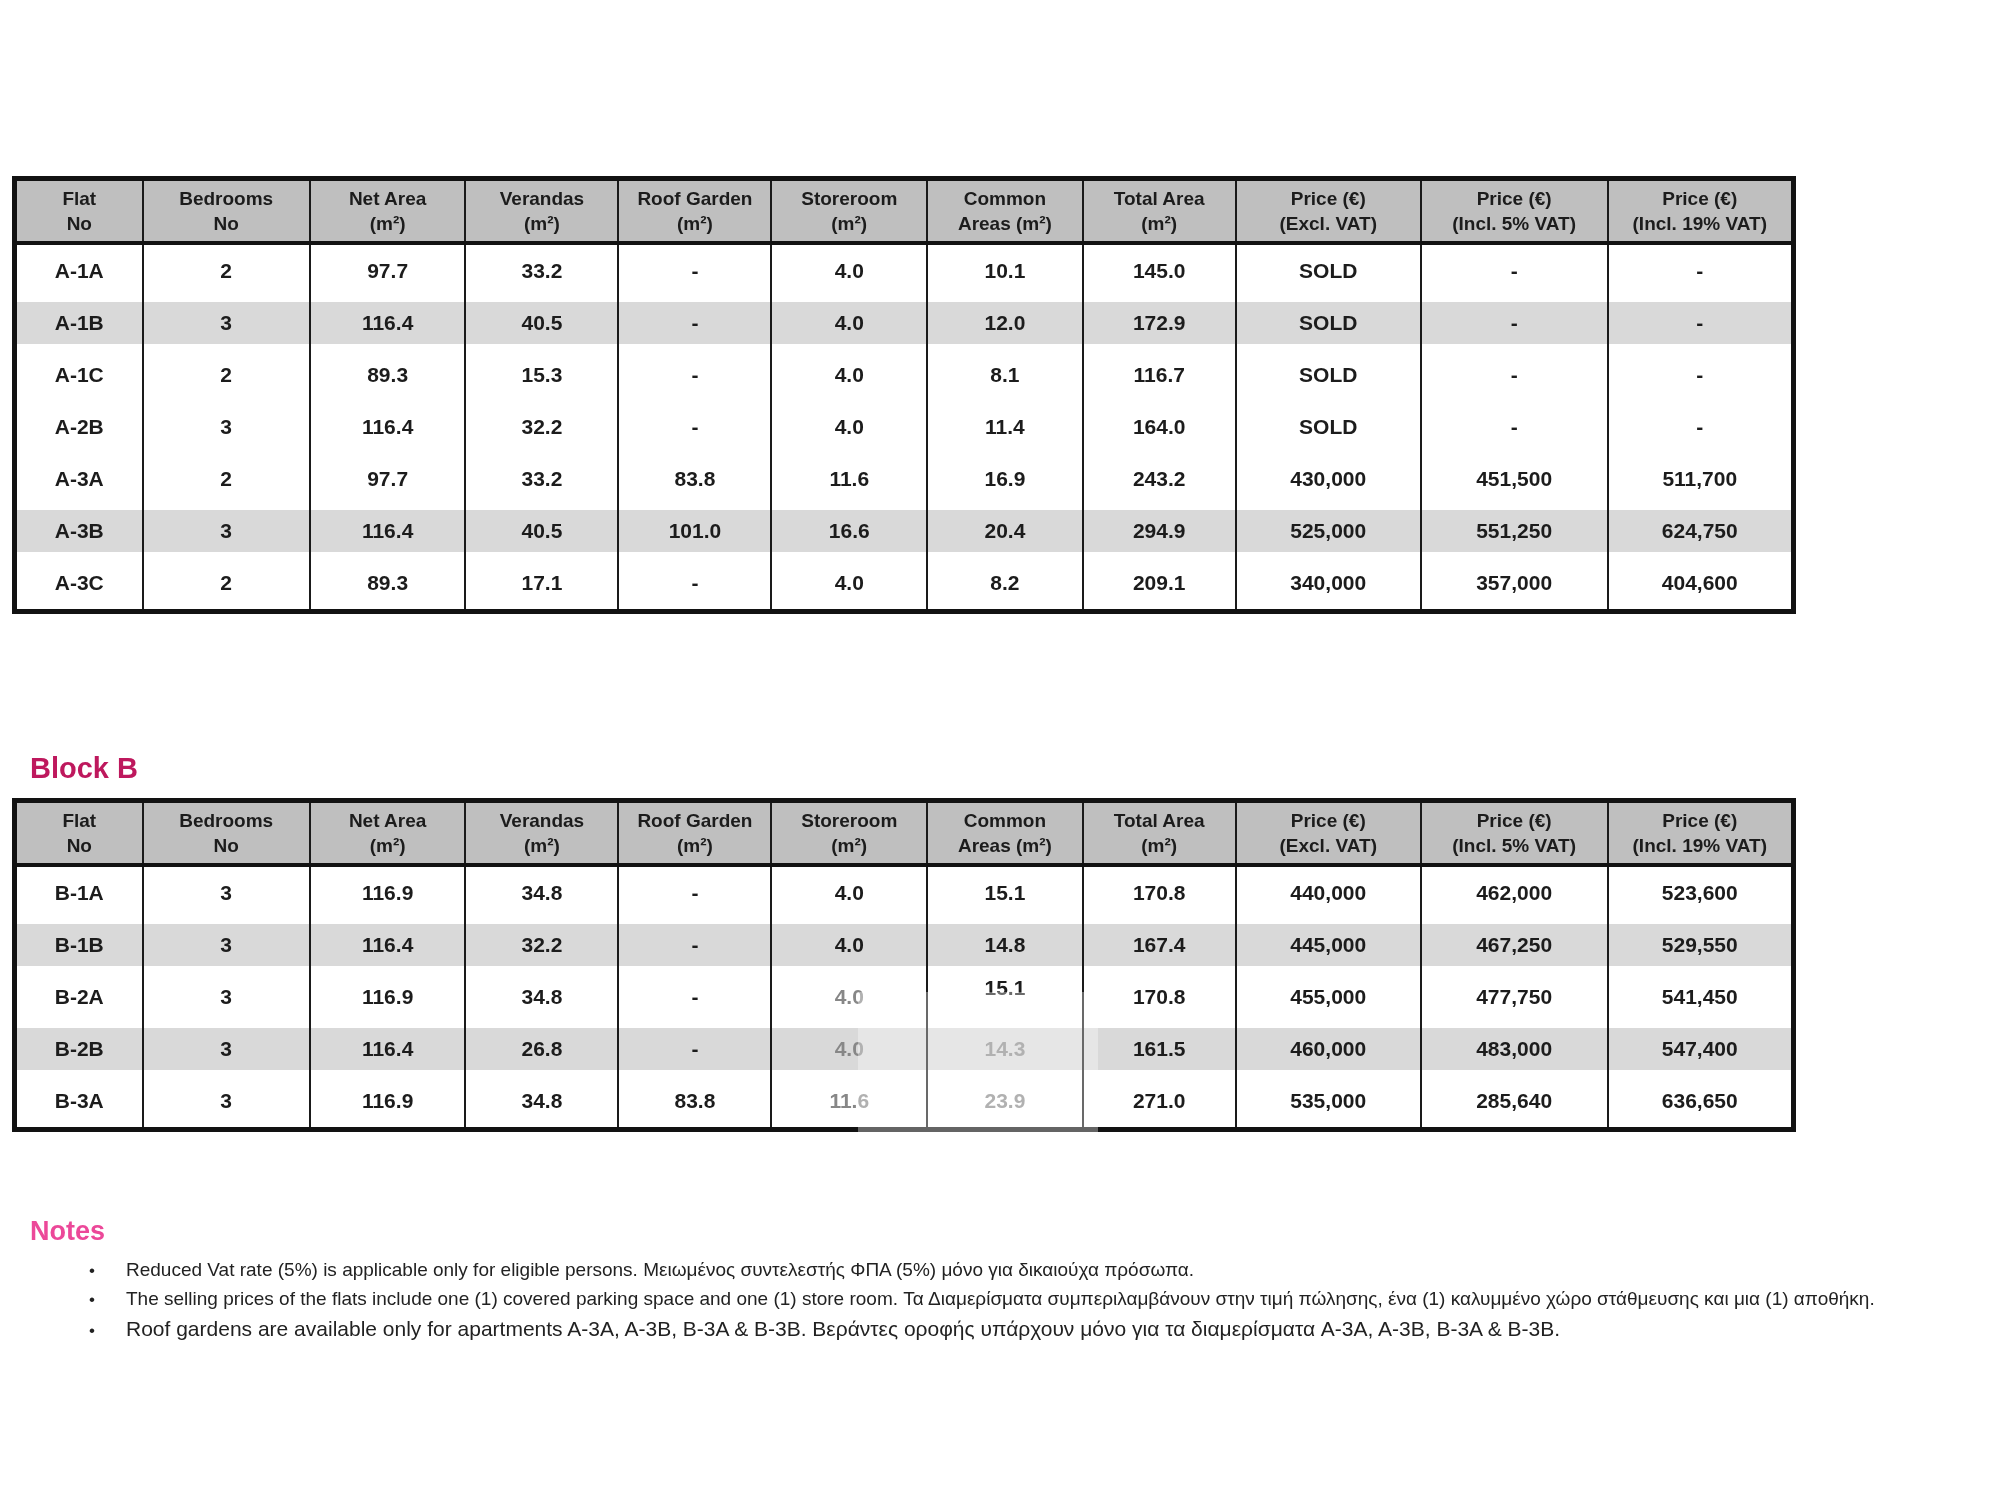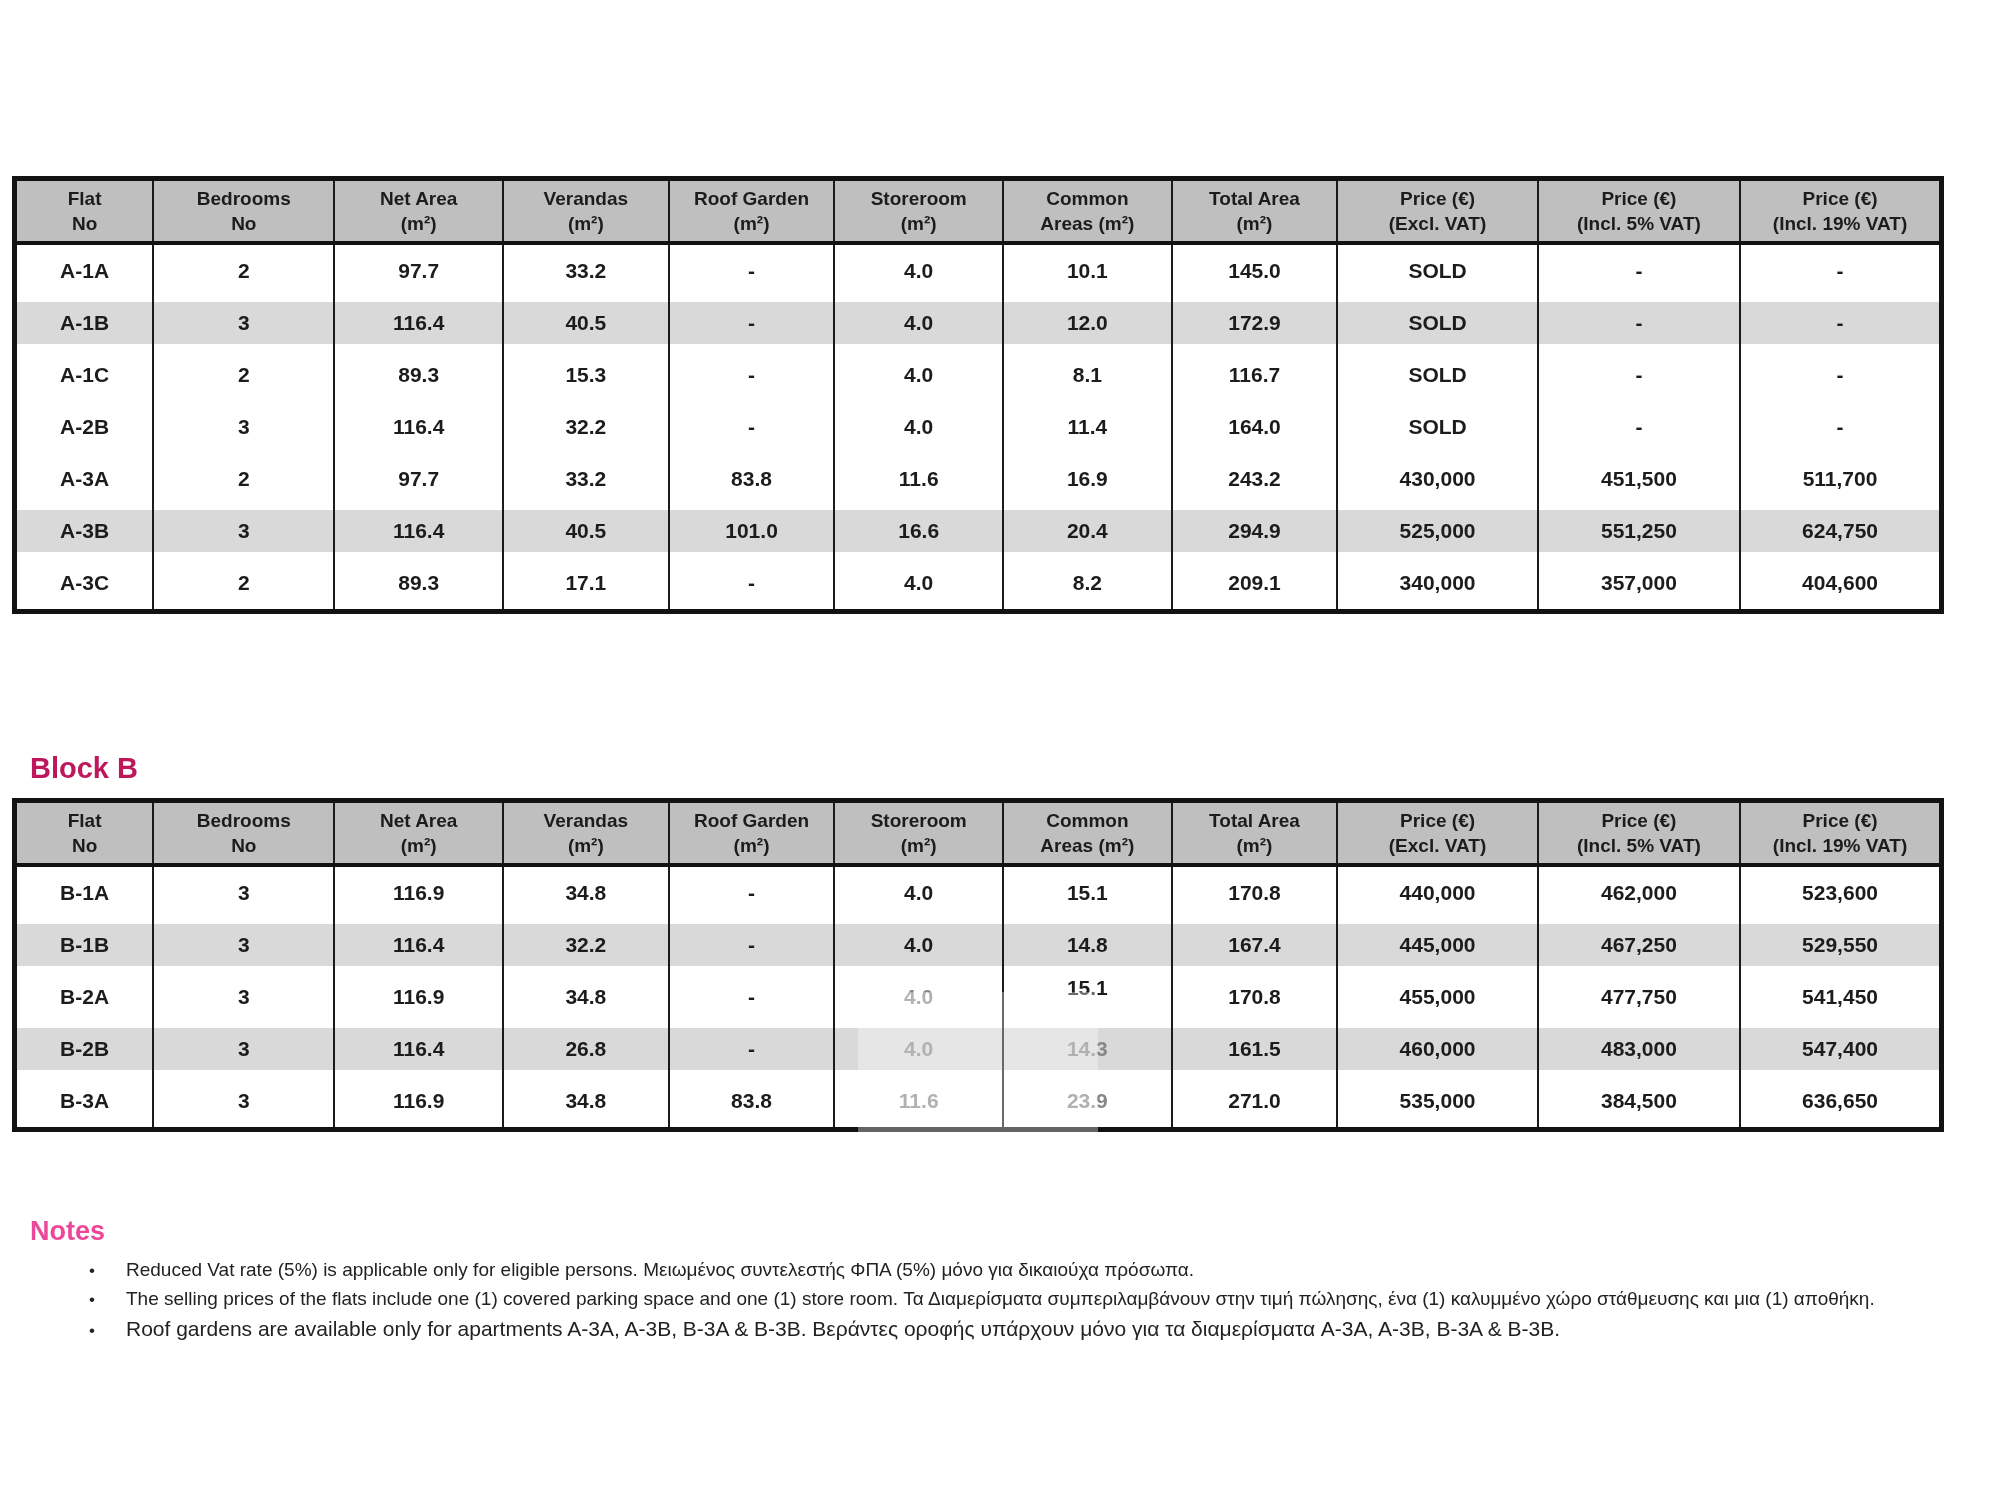--- a/index.html
+++ b/index.html
@@ -9,21 +9,21 @@
     height: 1500px;
     background: #ffffff;
     font-family: "Liberation Sans", sans-serif;
     color: #1c1c1c;
     overflow: hidden;
   }
 
   table.flats {
     position: absolute;
     left: 12px;
-    width: 1932px;
+    width: 1784px;
     border-collapse: collapse;
     table-layout: fixed;
     border: 5px solid #121212;
   }
   #table-0 { top: 176px; }
   #table-1 { top: 798px; }
 
   table.flats col.c0  { width: 7.2%;  }
   table.flats col.c1  { width: 9.4%;  }
   table.flats col.c2  { width: 8.75%; }
@@ -391,21 +391,21 @@
         <tr>
           <td>B-3A</td>
           <td>3</td>
           <td>116.9</td>
           <td>34.8</td>
           <td>83.8</td>
           <td class="muted">11.6</td>
           <td class="muted">23.9</td>
           <td>271.0</td>
           <td>535,000</td>
-          <td>384,500</td>
+          <td>285,640</td>
           <td>636,650</td>
         </tr>
       </tbody>
     </table>
 
   <div class="watermark-artifact"></div>
 
   <div class="notes">
     <div class="notes-title">Notes</div>
     <ul class="notes-list">

